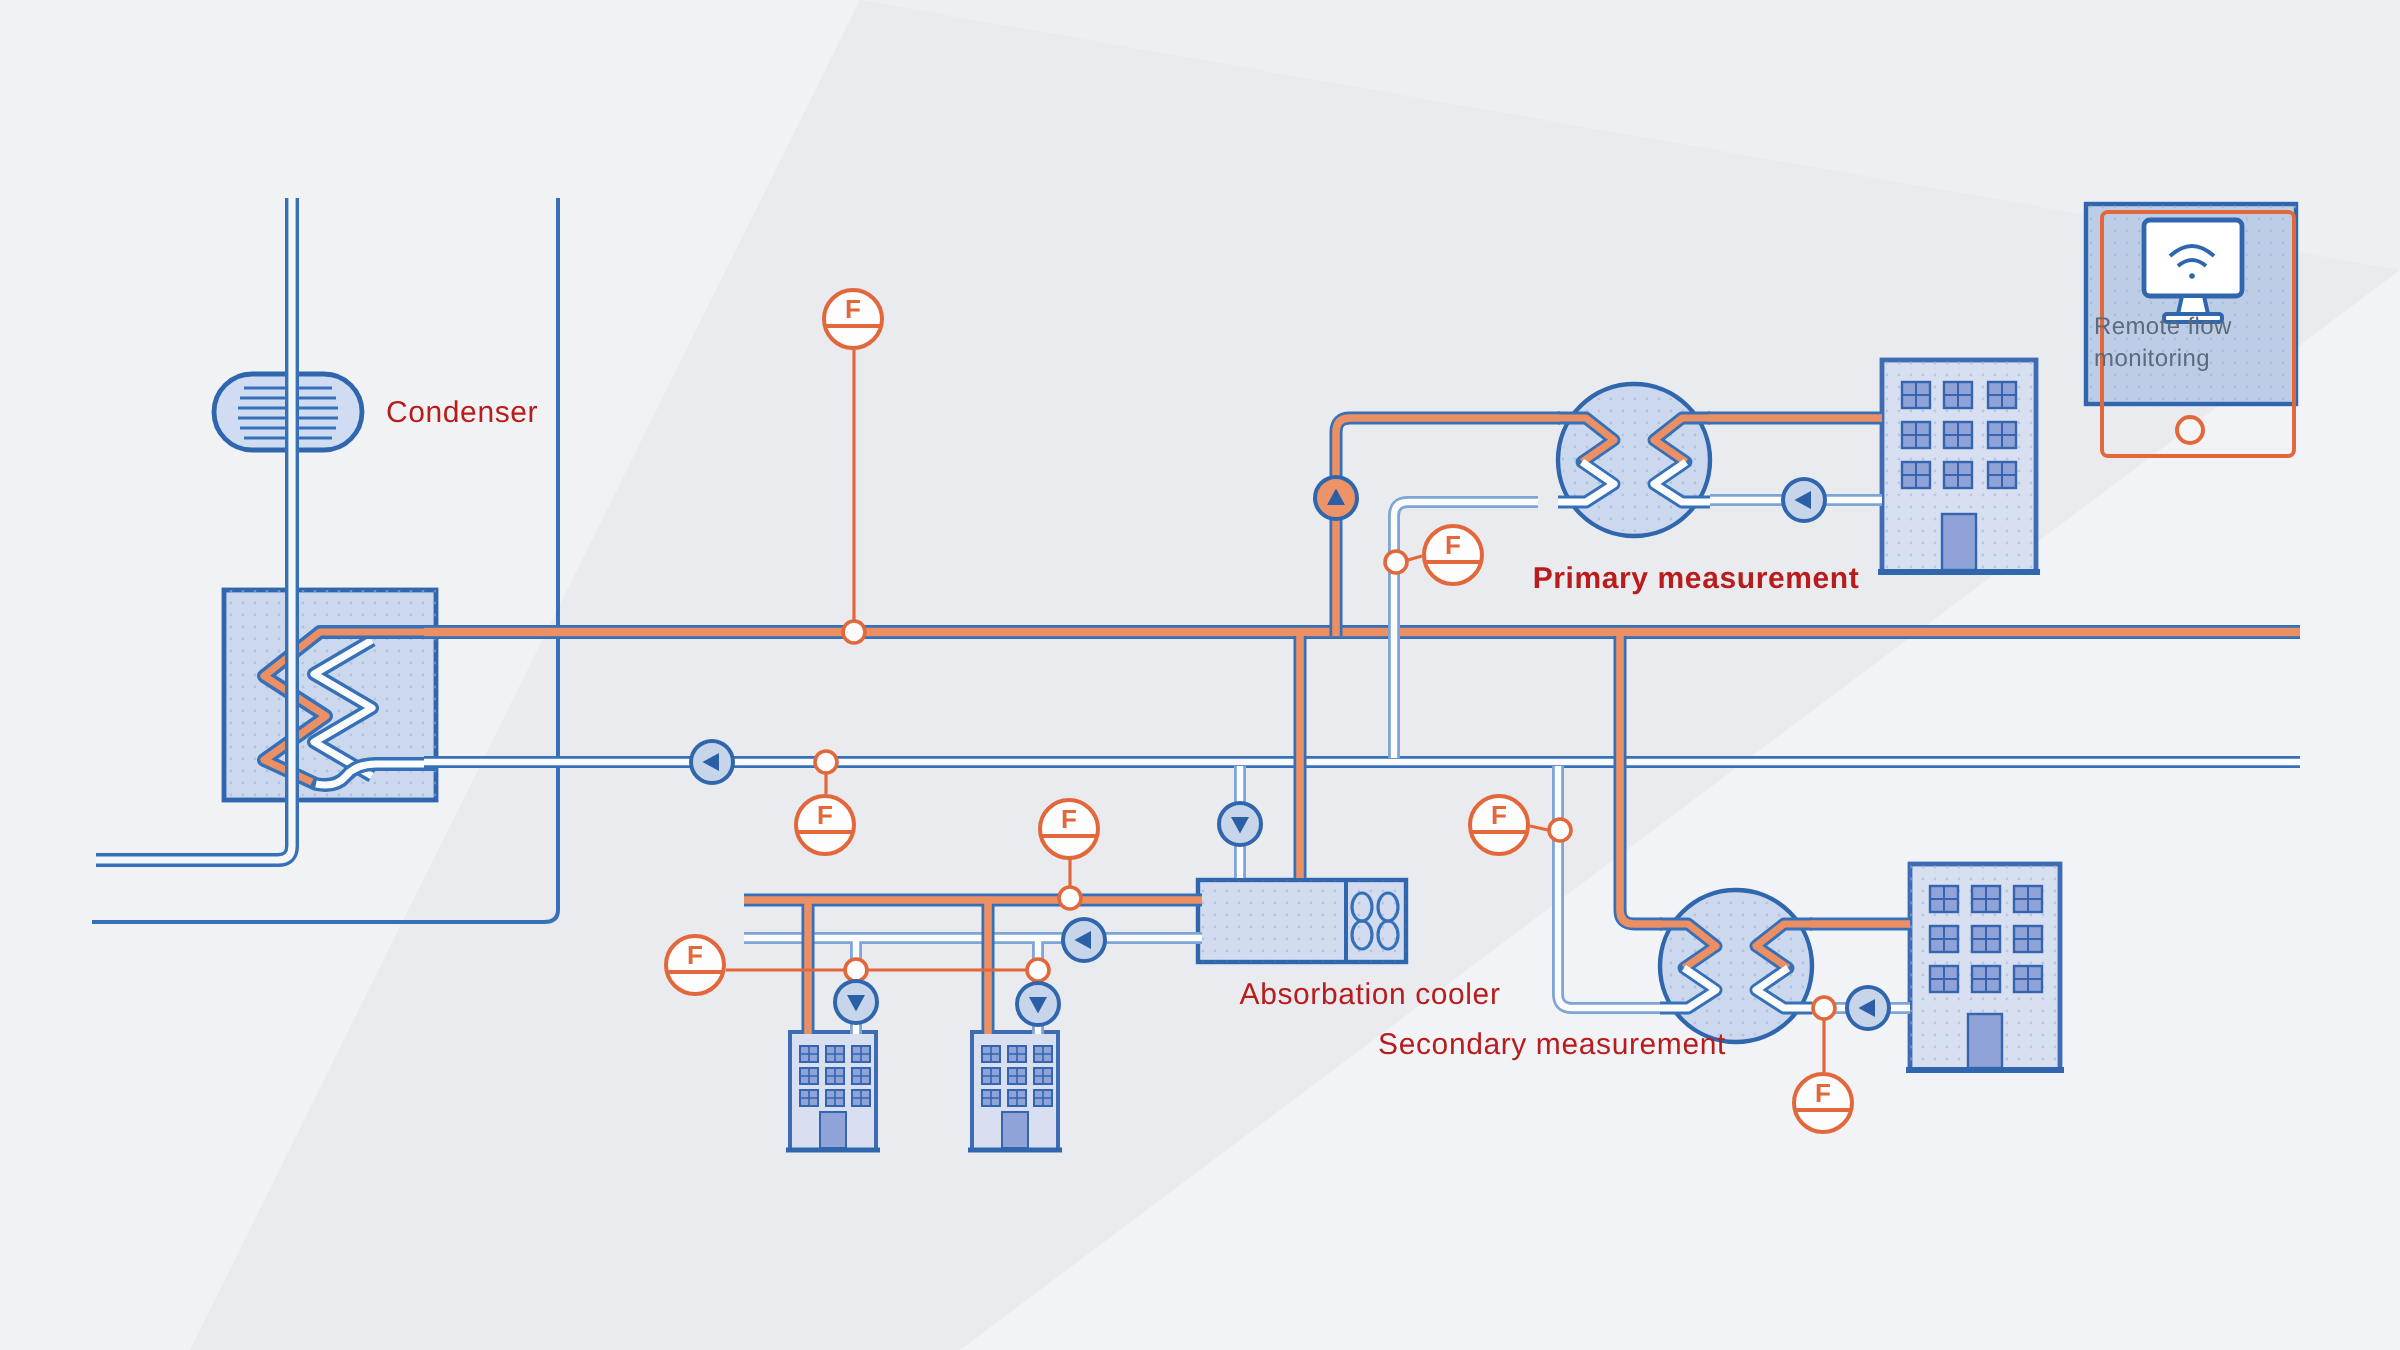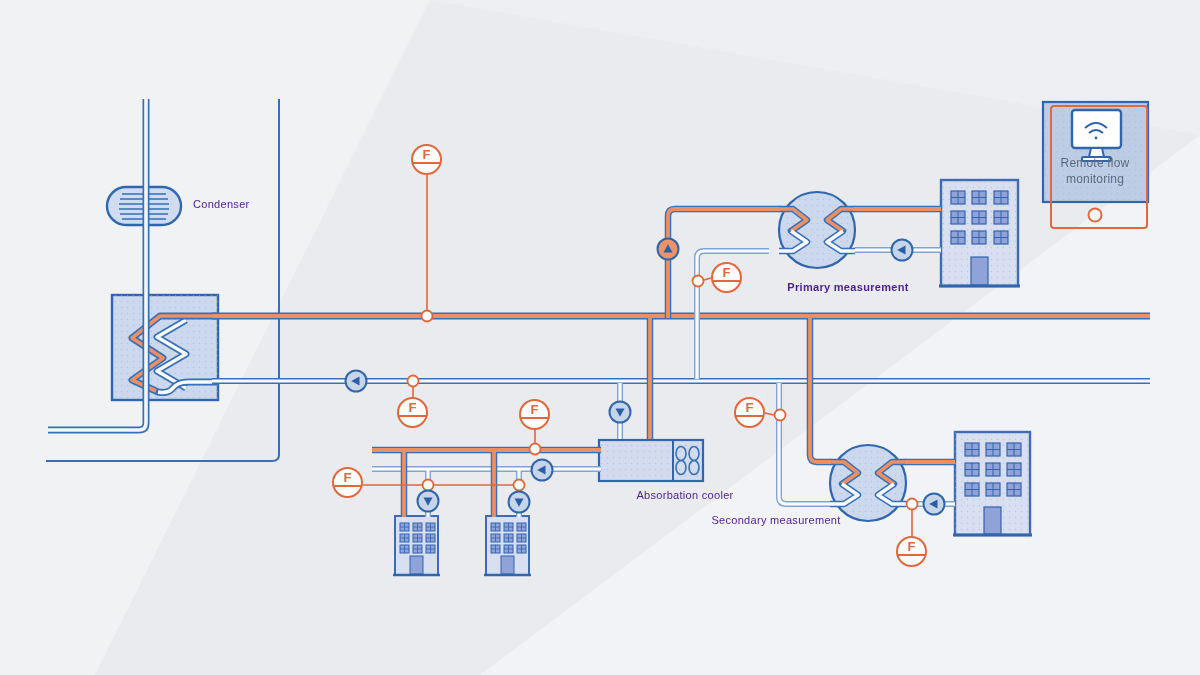--- a/index.html
+++ b/index.html
@@ -3,27 +3,27 @@
 <meta charset="utf-8">
 <style>
   html,body{margin:0;padding:0;background:#dfe2e6;}
   #stage{
     position:relative;width:1200px;height:675px;overflow:hidden;
     background:#e9ebee;
     font-family:"Liberation Sans","DejaVu Sans",sans-serif;
   }
   #stage svg{position:absolute;left:0;top:0;}
   .label{
-    position:absolute;color:#4c1d95;font-size:11px;letter-spacing:.3px;
+    position:absolute;color:#b91c1c;font-size:15px;letter-spacing:.3px;
     white-space:nowrap;
   }
   .label.centered{transform:translateX(-50%);}
   .rfm-label{
     position:absolute;color:#5d6a7a;font-size:12px;letter-spacing:.2px;
-    width:96px;text-align:center;line-height:1.3;white-space:normal;
+    width:96px;line-height:1.3;white-space:normal;
   }
   .fmeter{
     position:absolute;width:31px;height:31px;border:2px solid #e2673a;
     border-radius:50%;background:#fdfdfe;box-sizing:border-box;
   }
   .fmeter .fletter{
     position:absolute;left:0;right:0;top:1px;text-align:center;
     color:#e2673a;font-size:13px;font-weight:bold;
   }
   .fmeter .chord{

